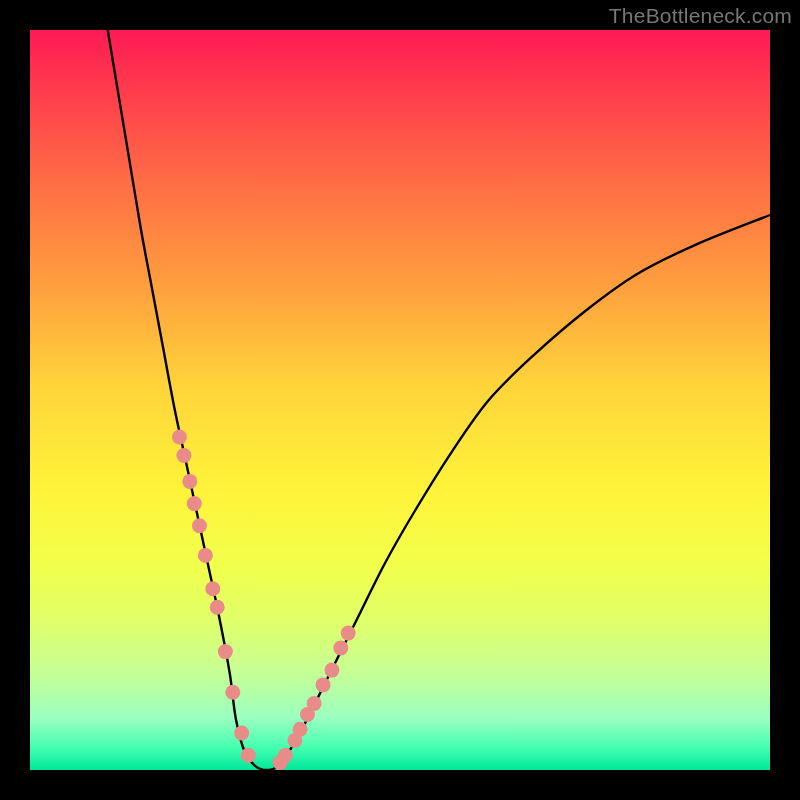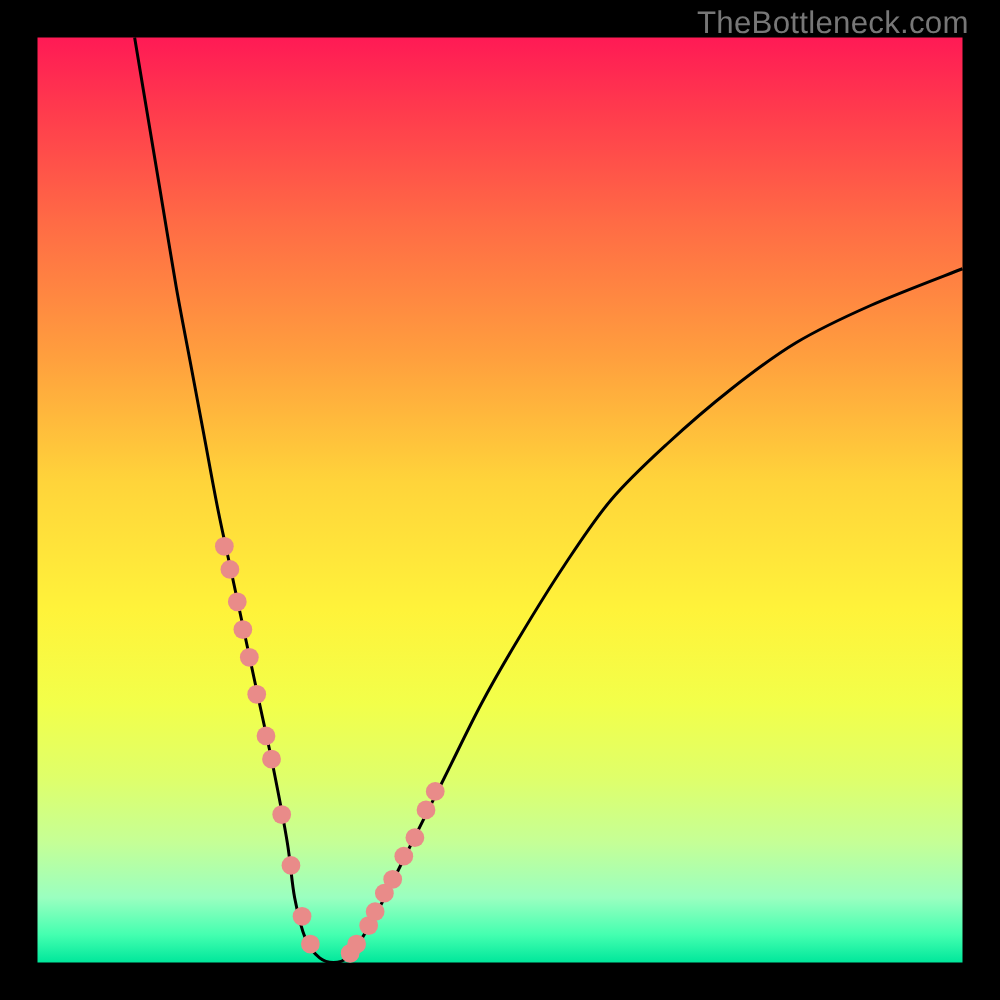--- a/index.html
+++ b/index.html
@@ -35,23 +35,23 @@
       #f2ff4a 72%,
       #dfff6a 80%,
       #c5ff96 87%,
       #9affc0 93%,
       #44ffb0 97%,
       #00e79b 100%);
   }
   .watermark {
     position: absolute;
     top: 4px;
-    right: 25px;
+    right: 8px;
     color: #777;
-    font-size: 25px;
+    font-size: 21px;
     font-weight: 500;
     letter-spacing: 0.2px;
   }
   svg.curve {
     position: absolute;
     top: 0;
     left: 0;
     width: 740px;
     height: 740px;
     overflow: visible;

